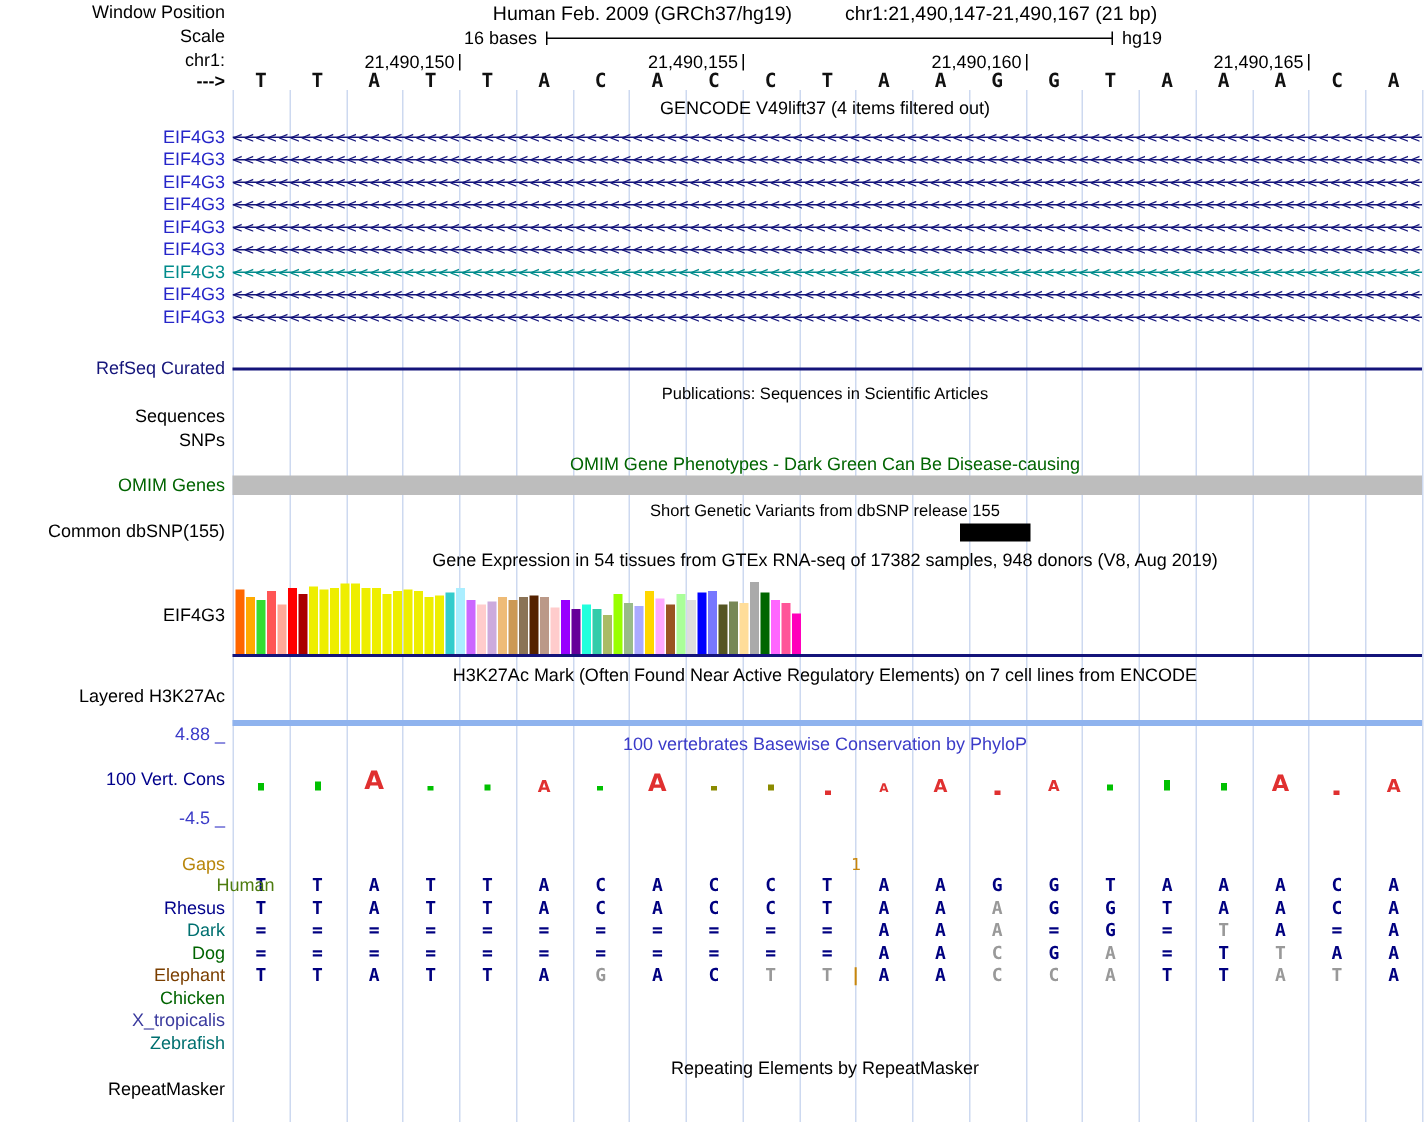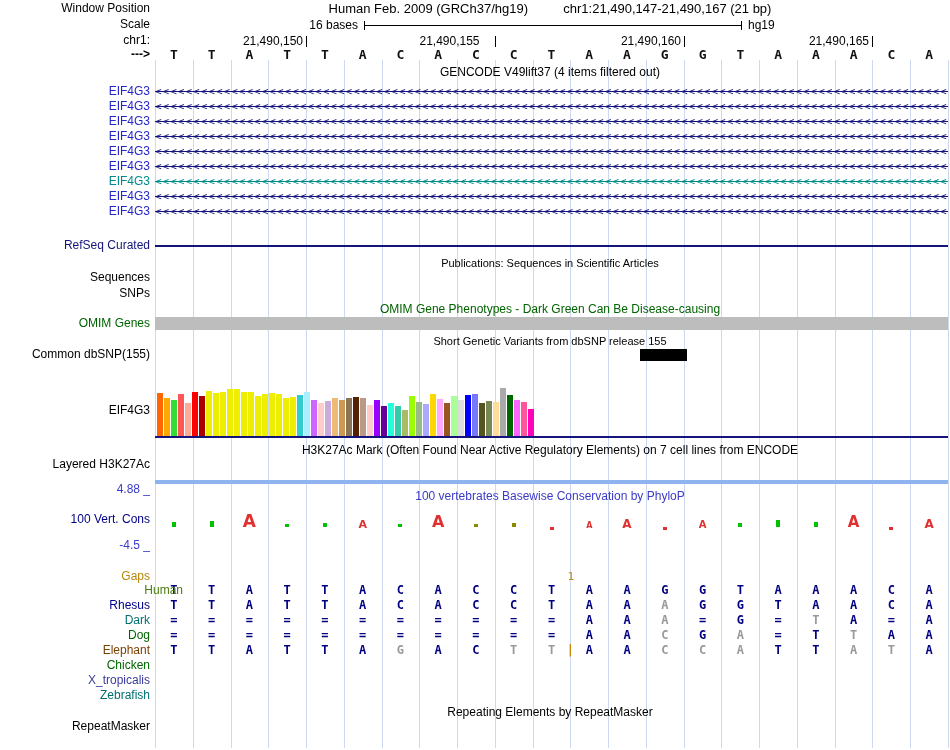--- a/index.html
+++ b/index.html
@@ -57,20 +57,21 @@
   <div class="ctitle" style="top:257px;font-size:11px">Publications: Sequences in Scientific Articles</div>
   <div class="lbl" style="top:271px">Sequences</div>
   <div class="lbl" style="top:287px">SNPs</div>
 
   <div class="ctitle" style="top:303px;color:#006400">OMIM Gene Phenotypes - Dark Green Can Be Disease-causing</div>
   <div class="lbl" style="top:317px;color:#006400">OMIM Genes</div>
 
   <div class="ctitle" style="top:335px;font-size:11px">Short Genetic Variants from dbSNP release 155</div>
   <div class="lbl" style="top:348px">Common dbSNP(155)</div>
 
+  <div class="ctitle" style="top:367px">Gene Expression in 54 tissues from GTEx RNA-seq of 17382 samples, 948 donors (V8, Aug 2019)</div>
   <div class="lbl" style="top:404px">EIF4G3</div>
 
   <div class="ctitle" style="top:444px">H3K27Ac Mark (Often Found Near Active Regulatory Elements) on 7 cell lines from ENCODE</div>
   <div class="lbl" style="top:458px">Layered H3K27Ac</div>
 
   <div class="lbl" style="top:483px;color:#3B3BC8">4.88 _</div>
   <div class="ctitle" style="top:490px;color:#3B3BC8">100 vertebrates Basewise Conservation by PhyloP</div>
   <div class="lbl" style="top:513px;color:#00008B">100 Vert. Cons</div>
   <div class="lbl" style="top:539px;color:#3B3BC8">-4.5 _</div>
 
@@ -97,21 +98,21 @@
     <div class="vline" style="left: 721px;"></div>
     <div class="vline" style="left: 759px;"></div>
     <div class="vline" style="left: 797px;"></div>
     <div class="vline" style="left: 835px;"></div>
     <div class="vline" style="left: 872px;"></div>
     <div class="vline" style="left: 910px;"></div>
     <div class="vline" style="left: 948px;"></div>
     <div class="tick" style="left: 306px;"></div>
     <div class="ticklbl" style="left: 218px;">21,490,150</div>
     <div class="tick" style="left: 495px;"></div>
-    <div class="ticklbl" style="left: 407px; text-align: center;">21,490,155</div>
+    <div class="ticklbl" style="left: 407px;">21,490,155</div>
     <div class="tick" style="left: 684px;"></div>
     <div class="ticklbl" style="left: 596px;">21,490,160</div>
     <div class="tick" style="left: 872px;"></div>
     <div class="ticklbl" style="left: 784px;">21,490,165</div>
     <div class="base" style="left: 173.881px;">T</div>
     <div class="base" style="left: 211.643px;">T</div>
     <div class="base" style="left: 249.405px;">A</div>
     <div class="base" style="left: 287.167px;">T</div>
     <div class="base" style="left: 324.929px;">T</div>
     <div class="base" style="left: 362.69px;">A</div>

